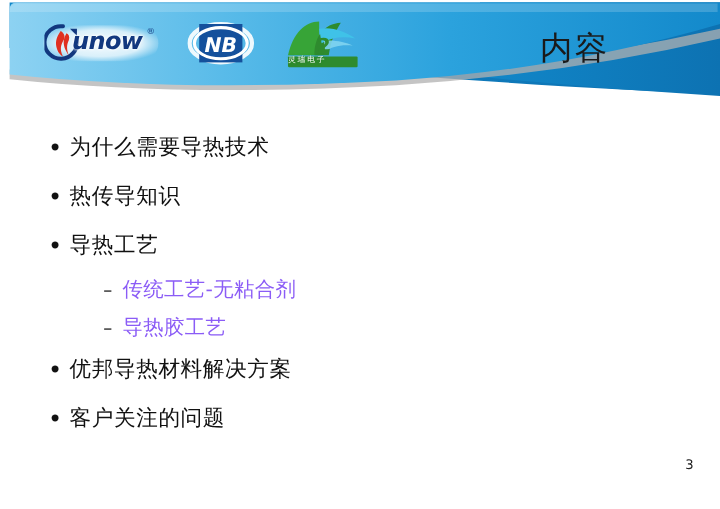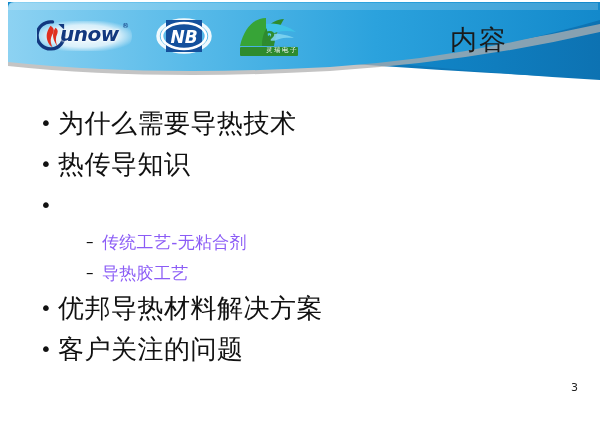--- a/index.html
+++ b/index.html
@@ -105,21 +105,21 @@
     position: relative;
     width: 64px;
     height: 40px;
   }
   .logo-leaf svg { display:block; }
   .logo-leaf .cn {
     position: absolute;
     left: 4px;
     bottom: 1px;
     width: 58px;
-    text-align: right;
+    text-align: left;
     font-size: 6.5px;
     color: #ffffff;
     letter-spacing: 1.5px;
     font-family: "DejaVu Sans", sans-serif;
     text-shadow: 0 0 2px #1f7a1f;
   }
   .leafbar {
     position: absolute;
     left: 4px;
     bottom: 0px;
@@ -163,21 +163,21 @@
     width: 22px;
     flex: 0 0 22px;
     font-size: 20px;
     line-height: 38px;
     color: #111111;
     text-align: left;
     padding-left: 4px;
     box-sizing: border-box;
   }
   .bullet .txt {
-    font-size: 26px;
+    font-size: 18px;
     line-height: 38px;
     color: #111111;
     letter-spacing: 0.5px;
   }
 
   .subbullet {
     display: flex;
     align-items: flex-start;
     margin-left: 50px;
     margin-bottom: 1px;
@@ -326,20 +326,21 @@
       <span class="txt">为什么需要导热技术</span>
     </div>
 
     <div class="bullet">
       <span class="dot">•</span>
       <span class="txt">热传导知识</span>
     </div>
 
     <div class="bullet">
       <span class="dot">•</span>
+      <span class="txt">导热工艺</span>
     </div>
 
     <div class="subbullet">
       <span class="dash">–</span>
       <span class="txt">传统工艺-无粘合剂</span>
     </div>
 
     <div class="subbullet">
       <span class="dash">–</span>
       <span class="txt">导热胶工艺</span>

